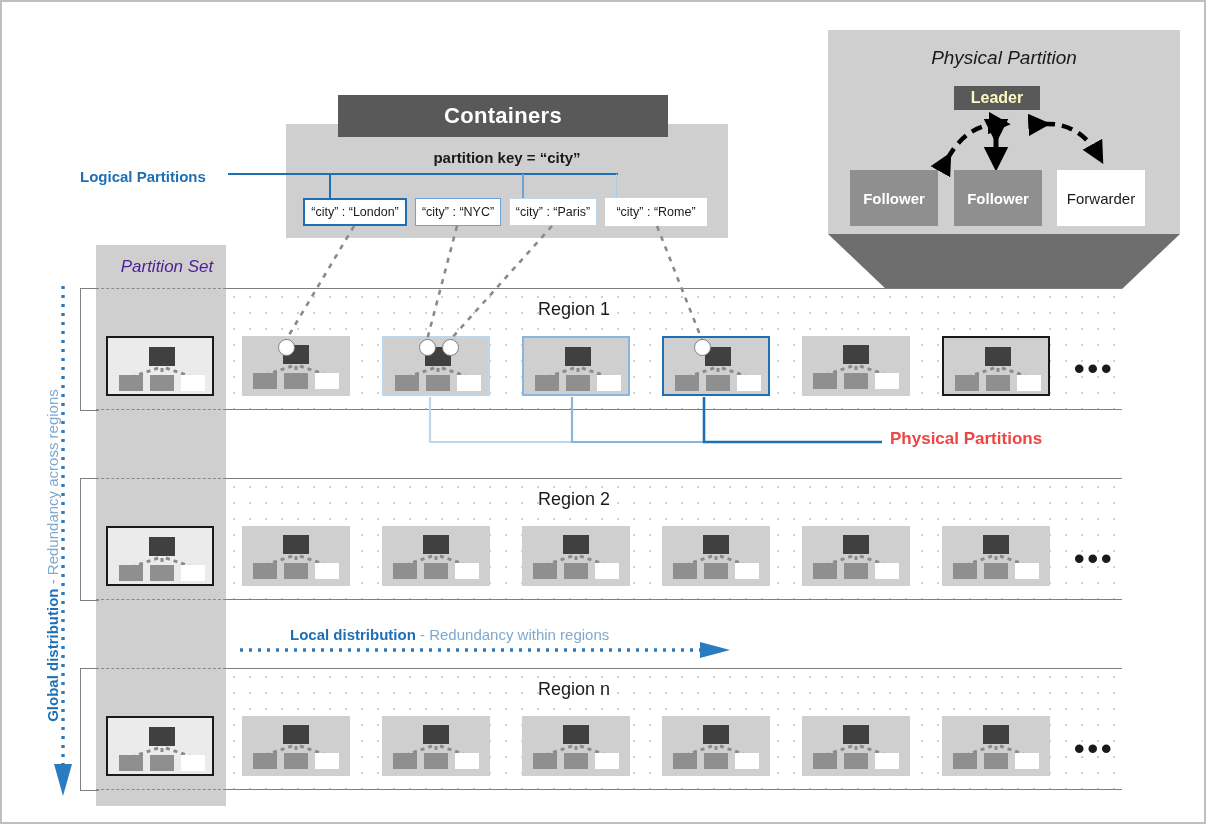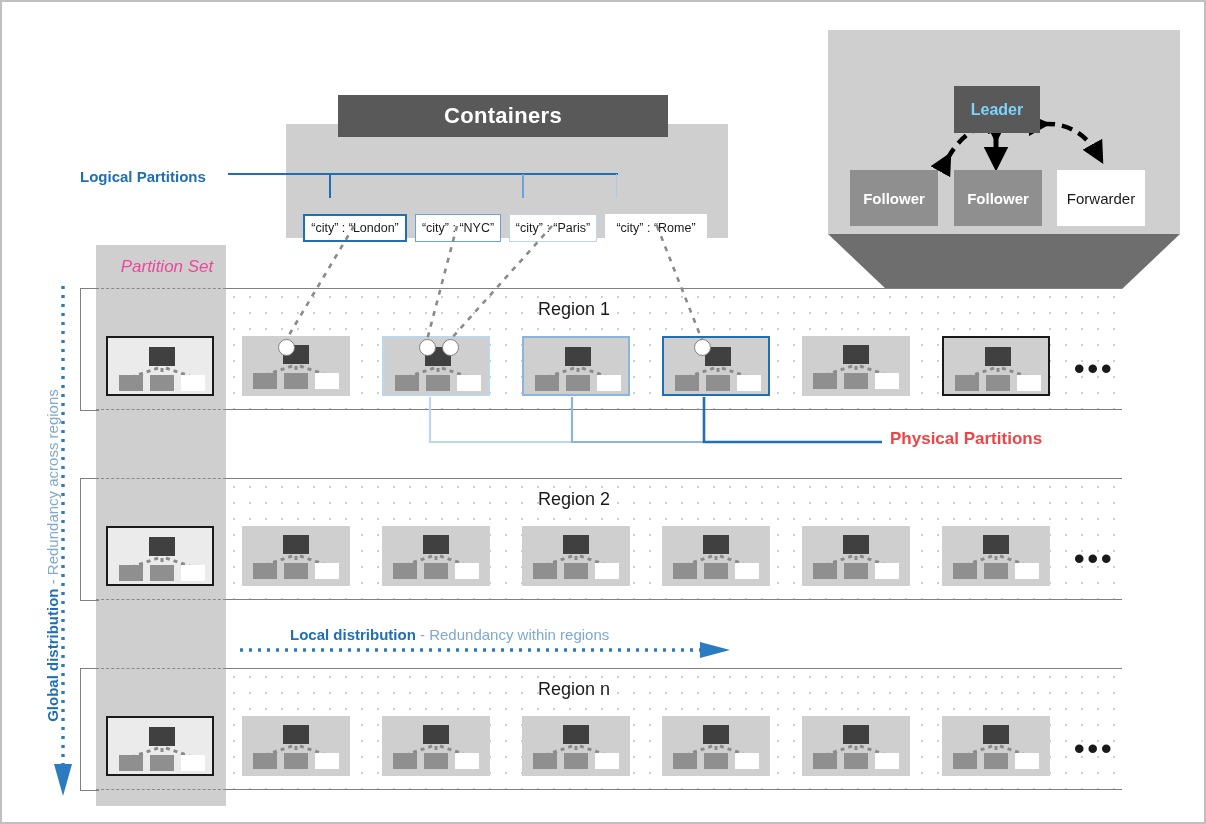--- a/index.html
+++ b/index.html
@@ -35,21 +35,20 @@
     left:284px;top:143px;width:442px;height:24px;
     display:flex;align-items:center;justify-content:center;
     font-size:15px;font-weight:bold;color:#1a1a1a;
   }
   .lp-box{
     height:28px;top:196px;
     background:#ffffff;
     display:flex;align-items:center;justify-content:center;
     font-size:12.5px;color:#1a1a1a;
     box-sizing:border-box;
-    margin-top:16px;
   }
   #lp-london{left:301px;width:104px;border:2.5px solid #1f6fb4;}
   #lp-nyc{left:413px;width:86px;border:1.8px solid #6ba3d6;}
   #lp-paris{left:507px;width:88px;border:1.6px solid #bcd6ec;}
   #lp-rome{left:603px;width:102px;border:1px solid #ffffff;}
 
   
   .lp-stem{width:0;border-left-style:solid;}
   #stem-london{left:327px;top:172px;height:24px;border-left-width:2.5px;border-left-color:#1f6fb4;}
   #stem-nyc{left:520px;top:172px;height:24px;border-left-width:2px;border-left-color:#6ba3d6;}
@@ -65,22 +64,22 @@
   #pp-panel{
     left:826px;top:28px;width:352px;height:204px;
     background:#cfcfcf;
   }
   #pp-title{
     left:826px;top:42px;width:352px;height:28px;
     display:flex;align-items:center;justify-content:center;
     font-size:19px;font-style:italic;color:#1a1a1a;
   }
   #pp-leader{
-    left:952px;top:84px;width:86px;height:47px;background:#595959;
-    color:#7dd3fc;font-size:16px;font-weight:bold;
+    left:952px;top:84px;width:86px;height:24px;background:#595959;
+    color:#fef9c3;font-size:16px;font-weight:bold;
     display:flex;align-items:center;justify-content:center;
   }
   .pp-node{
     top:168px;height:56px;
     display:flex;align-items:center;justify-content:center;
     font-size:15px;
   }
   #pp-f1{left:848px;width:88px;background:#8f8f8f;color:#fff;font-weight:bold;}
   #pp-f2{left:952px;width:88px;background:#8f8f8f;color:#fff;font-weight:bold;}
   #pp-fw{left:1055px;width:88px;background:#ffffff;color:#1a1a1a;}
@@ -88,21 +87,21 @@
   #pp-funnel{left:826px;top:232px;}
 
   
   #pset-col{
     left:94px;top:243px;width:130px;height:561px;
     background:#cfcfcf;
   }
   #pset-title{
     left:94px;top:252px;width:142px;height:26px;
     display:flex;align-items:center;justify-content:center;
-    font-size:17px;font-style:italic;color:#ec4899;
+    font-size:17px;font-style:italic;color:#4c1d95;
   }
 
   
   .region-strip{
     background:#ffffff;
     border-top:1.5px solid #808080;
     border-bottom:1.5px solid #808080;
     background-image:radial-gradient(#cfcfcf 1px, transparent 1.1px);
     background-size:16px 16px;
     box-sizing:border-box;
@@ -172,34 +171,36 @@
 </style>
 </head>
 <body>
 
 <div id="stage">
 
   <div class="abs" id="containers-body"></div>
 
   <div class="abs" id="containers-header">Containers</div>
 
+  <div class="abs" id="partition-key">partition key = “city”</div>
 
   <div class="abs" id="lp-rail"></div>
   <div class="abs lp-stem" id="stem-london"></div>
   <div class="abs lp-stem" id="stem-nyc"></div>
   <div class="abs lp-stem" id="stem-paris"></div>
 
   <div class="abs lp-box" id="lp-london">“city” : “London”</div>
   <div class="abs lp-box" id="lp-nyc">“city” : “NYC”</div>
   <div class="abs lp-box" id="lp-paris">“city” : “Paris”</div>
   <div class="abs lp-box" id="lp-rome">“city” : “Rome”</div>
 
   <div class="abs" id="logical-partitions-label">Logical Partitions</div>
 
   <div class="abs" id="pp-panel"></div>
+  <div class="abs" id="pp-title">Physical Partition</div>
 
   <svg class="abs" id="pp-arrows" width="352" height="204">
     <defs>
       <marker id="ah" viewBox="0 0 10 10" refX="7" refY="5" markerWidth="5" markerHeight="5" orient="auto">
         <path d="M0,0 L10,5 L0,10 z" fill="#000"></path>
       </marker>
     </defs>
 
     <path d="M120,128 Q 140,92 176,94" stroke="#000" stroke-width="4.5" fill="none" stroke-dasharray="11,7" marker-end="url(#ah)" marker-start="url(#ah)"></path>
 

